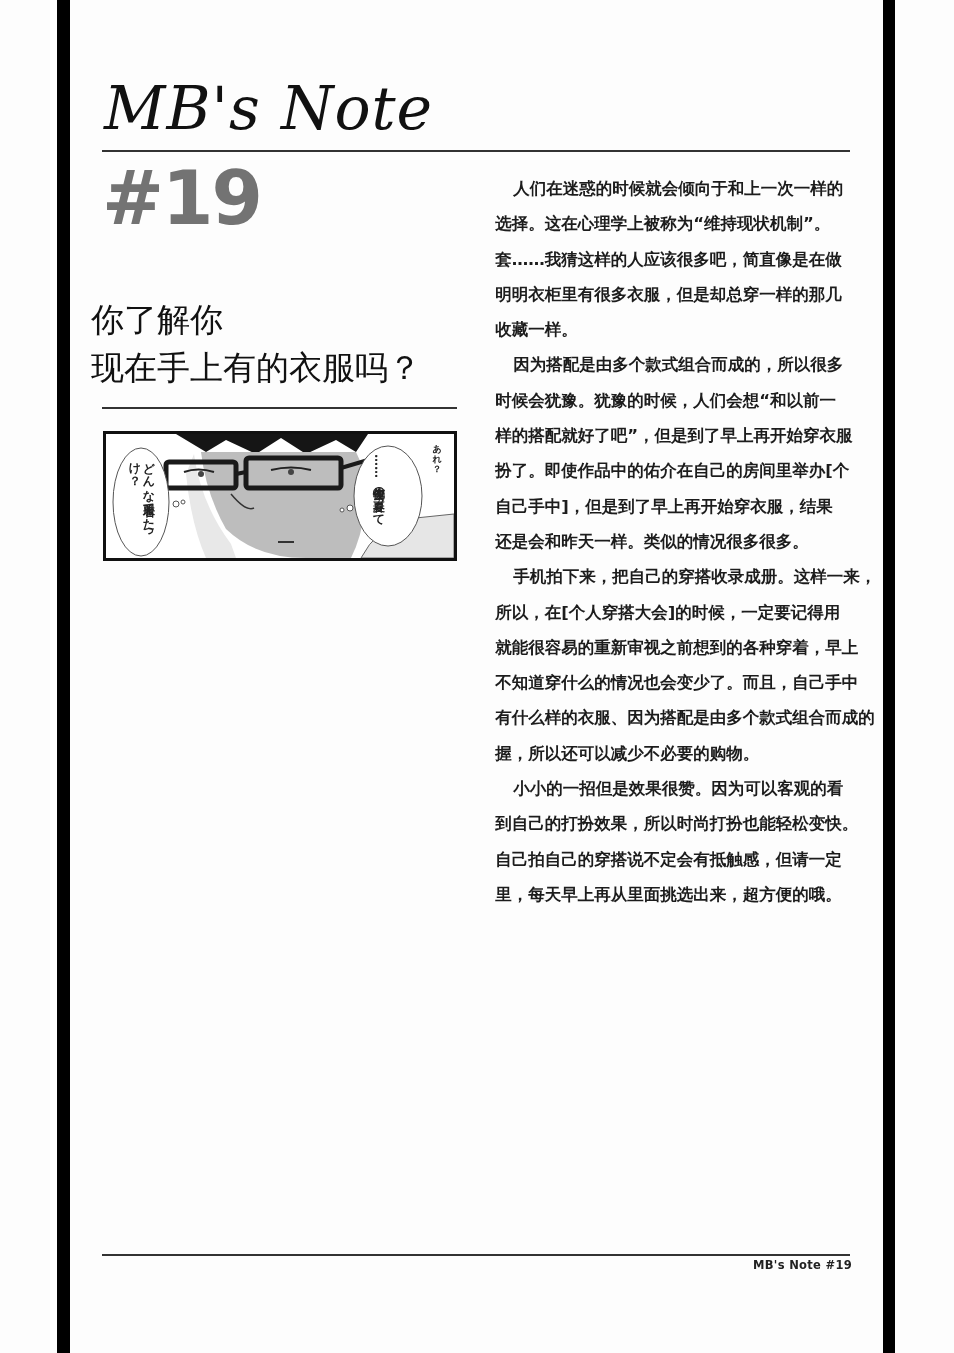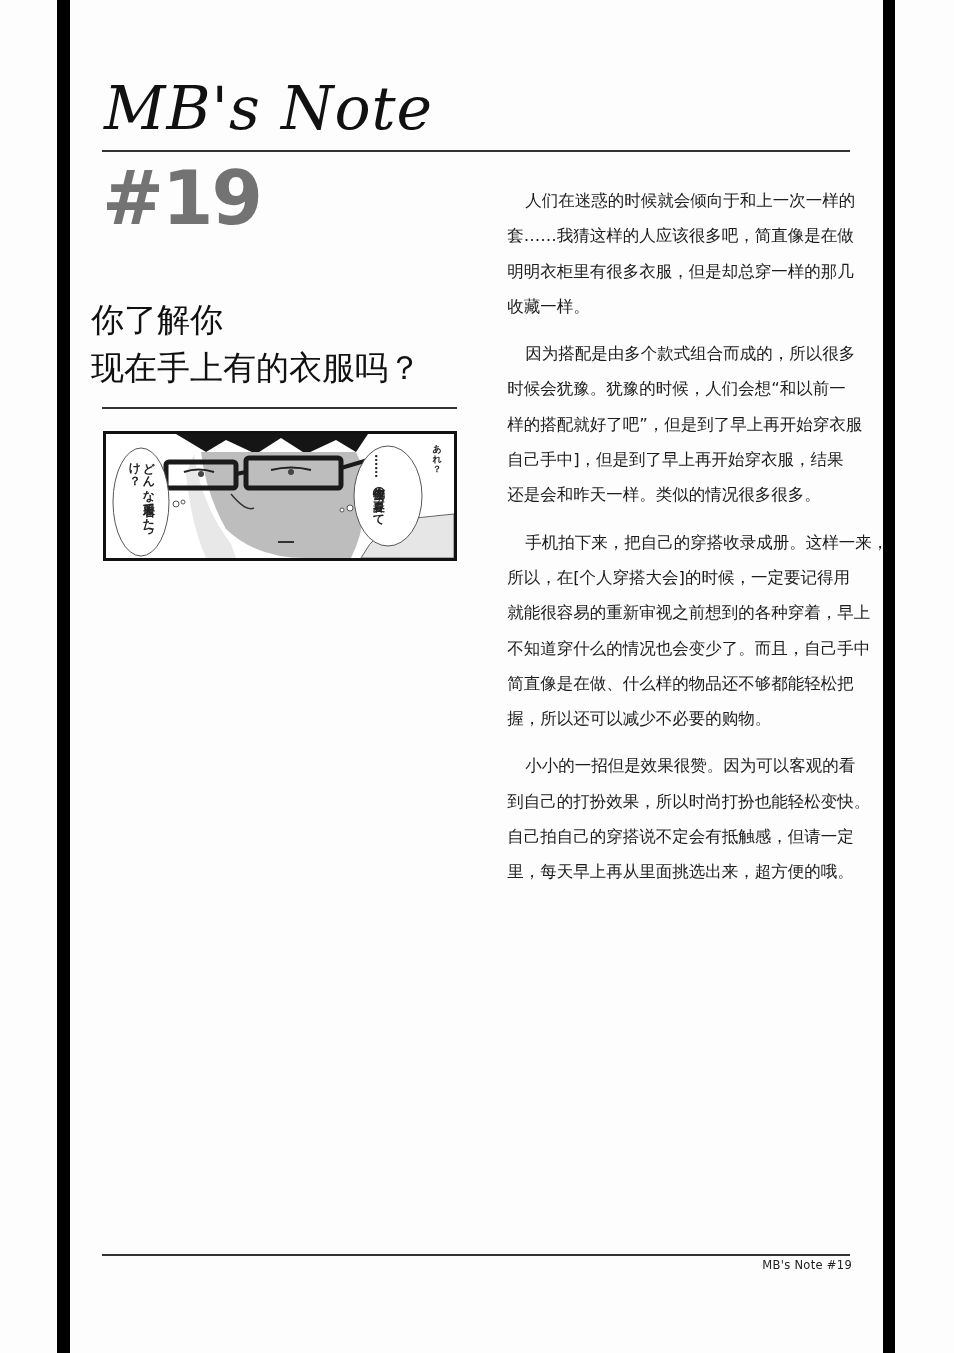--- a/index.html
+++ b/index.html
@@ -40,27 +40,27 @@
   .panel svg { display: block; }
   .bubble-text {
     position: absolute; writing-mode: vertical-rl; font-family: "DejaVu Serif", "Liberation Serif", serif;
     font-size: 12px; line-height: 14px; color: #222; font-weight: bold;
   }
 
   .body-col {
     position: absolute; left: 477px; top: 171px; width: 396px;
     font-size: 16.5px; line-height: 35.3px; color: #1c1c1c;
   }
-  .para { text-indent: 1.1em; margin: 12px; }
+  .para { text-indent: 1.1em; margin: 0; font-weight: bold; }
   .para span.line { display: block; white-space: nowrap; }
   .para span.line:first-child { padding-left: 18px; }
 
   .footer-label {
     position: absolute; right: 102px; top: 1258px;
-    font-family: "DejaVu Sans", "Liberation Sans", sans-serif; font-weight: normal;
+    font-family: "DejaVu Sans", "Liberation Sans", sans-serif; font-weight: bold;
     font-size: 11.5px; color: #222; letter-spacing: 0.3px; margin-left: 28px;
   }
 </style>
 </head>
 <body>
 
 <div class="side-bar left"></div>
 <div class="side-bar right"></div>
 
 <div class="brand-title">MB's Note</div>
@@ -109,37 +109,39 @@
     <circle cx="236" cy="76" r="2" fill="#fff" stroke="#555" stroke-width="1"></circle>
   </svg>
   <div class="bubble-text" style="left:22px; top:20px; height:90px;">どんな服着てたっけ？</div>
   <div class="bubble-text" style="left:266px; top:20px; height:80px;">……俺去年の春夏って</div>
   <div class="bubble-text" style="left:326px; top:4px; height:40px; font-size:9px; line-height:10px;">あれ？</div>
 </div>
 
 <div class="body-col">
   <p class="para">
     <span class="line">人们在迷惑的时候就会倾向于和上一次一样的</span>
+    <span class="line">选择。这在心理学上被称为“维持现状机制”。</span>
     <span class="line">套……我猜这样的人应该很多吧，简直像是在做</span>
     <span class="line">明明衣柜里有很多衣服，但是却总穿一样的那几</span>
     <span class="line">收藏一样。</span>
   </p>
   <p class="para">
     <span class="line">因为搭配是由多个款式组合而成的，所以很多</span>
     <span class="line">时候会犹豫。犹豫的时候，人们会想“和以前一</span>
     <span class="line">样的搭配就好了吧”，但是到了早上再开始穿衣服</span>
+    <span class="line">扮了。即使作品中的佑介在自己的房间里举办[个</span>
     <span class="line">自己手中]，但是到了早上再开始穿衣服，结果</span>
     <span class="line">还是会和昨天一样。类似的情况很多很多。</span>
   </p>
   <p class="para">
     <span class="line">手机拍下来，把自己的穿搭收录成册。这样一来，</span>
     <span class="line">所以，在[个人穿搭大会]的时候，一定要记得用</span>
     <span class="line">就能很容易的重新审视之前想到的各种穿着，早上</span>
     <span class="line">不知道穿什么的情况也会变少了。而且，自己手中</span>
-    <span class="line">简直像是在做、什么样的物品还不够都能轻松把</span>
+    <span class="line">有什么样的衣服、因为搭配是由多个款式组合而成的</span>
     <span class="line">握，所以还可以减少不必要的购物。</span>
   </p>
   <p class="para">
     <span class="line">小小的一招但是效果很赞。因为可以客观的看</span>
     <span class="line">到自己的打扮效果，所以时尚打扮也能轻松变快。</span>
     <span class="line">自己拍自己的穿搭说不定会有抵触感，但请一定</span>
     <span class="line">里，每天早上再从里面挑选出来，超方便的哦。</span>
   </p>
 </div>
 

